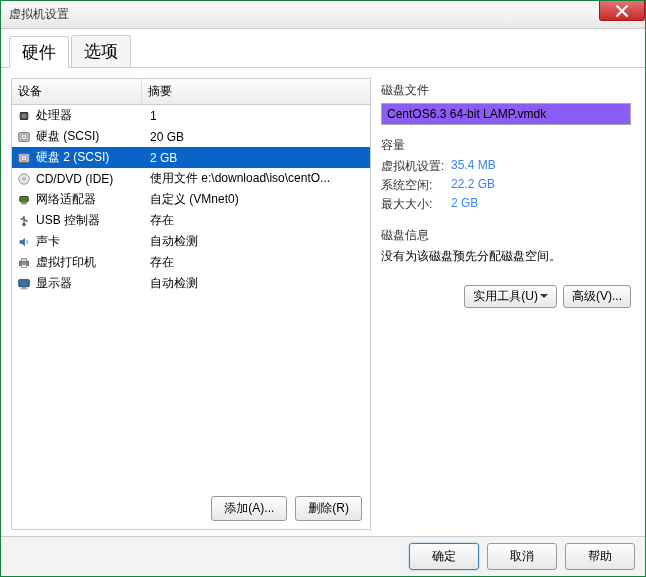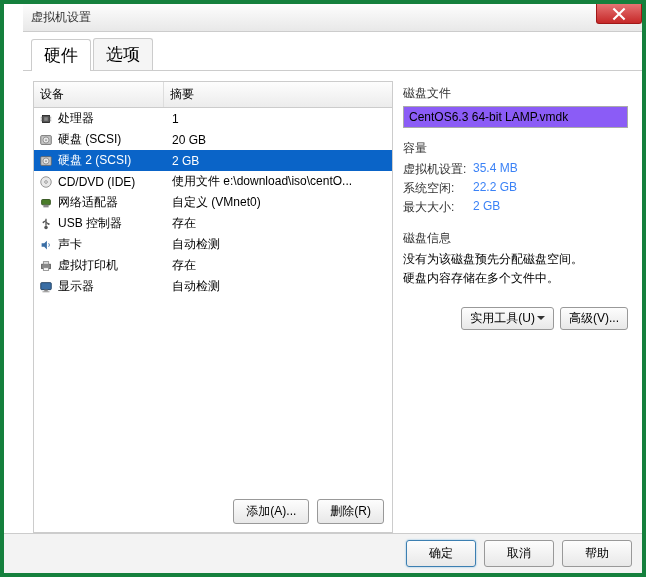--- a/index.html
+++ b/index.html
@@ -1,18 +1,18 @@
 <!DOCTYPE html>
 <html><head>
   <meta charset="utf-8">
   <style>
     * { box-sizing: border-box; margin: 0; padding: 0; }
     body { font-family: "Microsoft YaHei", "Segoe UI", sans-serif; font-size: 12px; background: #eee; width: 646px; height: 577px; overflow: hidden; }
     
-    .window { width: 646px; height: 577px; background: #fff; border: 4px solid #15803d; position: relative; padding-left: 19px; }
+    .window { width: 646px; height: 577px; background: #fff; border: 1px solid #15803d; position: relative; }
     
     .titlebar { height: 28px; background: linear-gradient(#fdfdfd, #e8e8e8); border-bottom: 1px solid #ccc; display: flex; align-items: center; padding: 0 4px; position: relative; }
     .titlebar .title { font-size: 12px; color: #333; padding-left: 4px; }
     .close-btn { position: absolute; right: 0; top: 0; width: 46px; height: 20px; background: linear-gradient(#e57373, #c62828); border: 1px solid #a01818; border-top: none; border-radius: 0 0 3px 3px; display: flex; align-items: center; justify-content: center; color: #fff; font-size: 10px; cursor: pointer; }
     
     .tabs { display: flex; padding: 6px 8px 0 8px; border-bottom: 1px solid #ccc; background: #fff; }
     .tab { padding: 4px 12px; border: 1px solid #ccc; border-bottom: none; background: #f5f5f5; margin-right: 2px; border-radius: 3px 3px 0 0; cursor: pointer; font-size: 17px; }
     .tab.active { background: #fff; position: relative; top: 1px; }
     
     .content { display: flex; padding: 10px; gap: 10px; height: 472px; }
@@ -202,21 +202,20 @@
         </div>
         <div class="info-row">
           <span class="info-label">最大大小:</span>
           <span class="info-value">2 GB</span>
         </div>
       </div>
 
       <div>
         <div class="section-label">磁盘信息</div>
         <div style="font-size:12px;margin:2px 0;">没有为该磁盘预先分配磁盘空间。</div>
-        <div style="font-size:12px;margin:2px 0;">硬盘内容存储在多个文件中。</div>
       </div>
 
       <div class="right-buttons">
         <button class="btn-small">
           <span>实用工具(U)</span>
           <svg viewBox="0 0 8 5" style="width:8px;height:5px;">
               <path d="M0 0 L4 4 L8 0" fill="#333"></path>
             </svg>
         </button>
         <button class="btn-small">高级(V)...</button>

